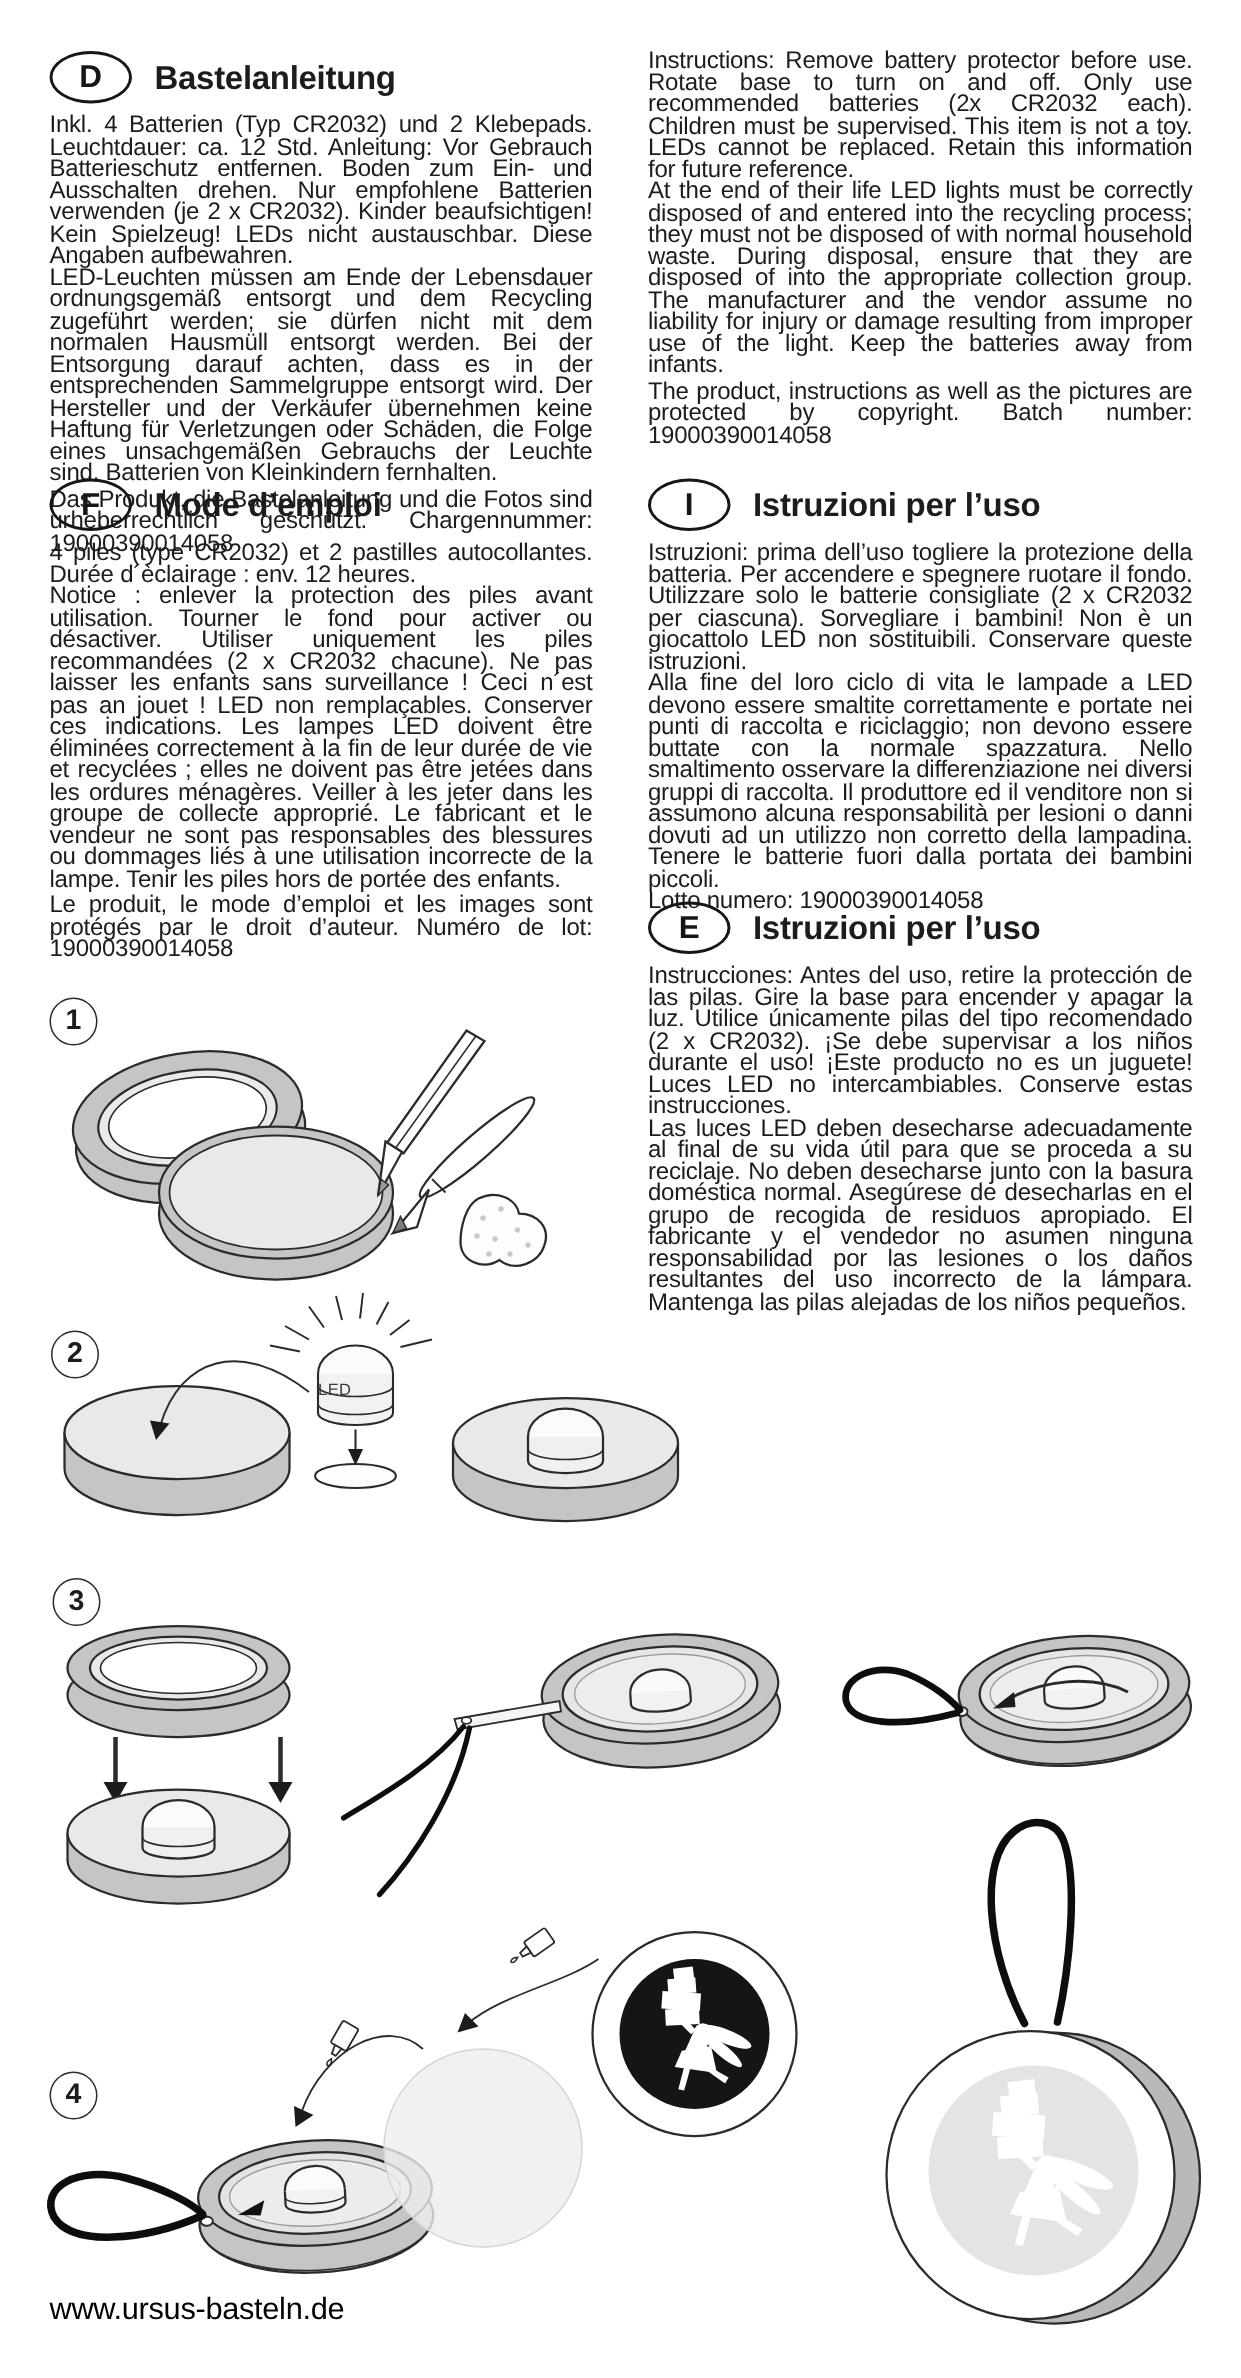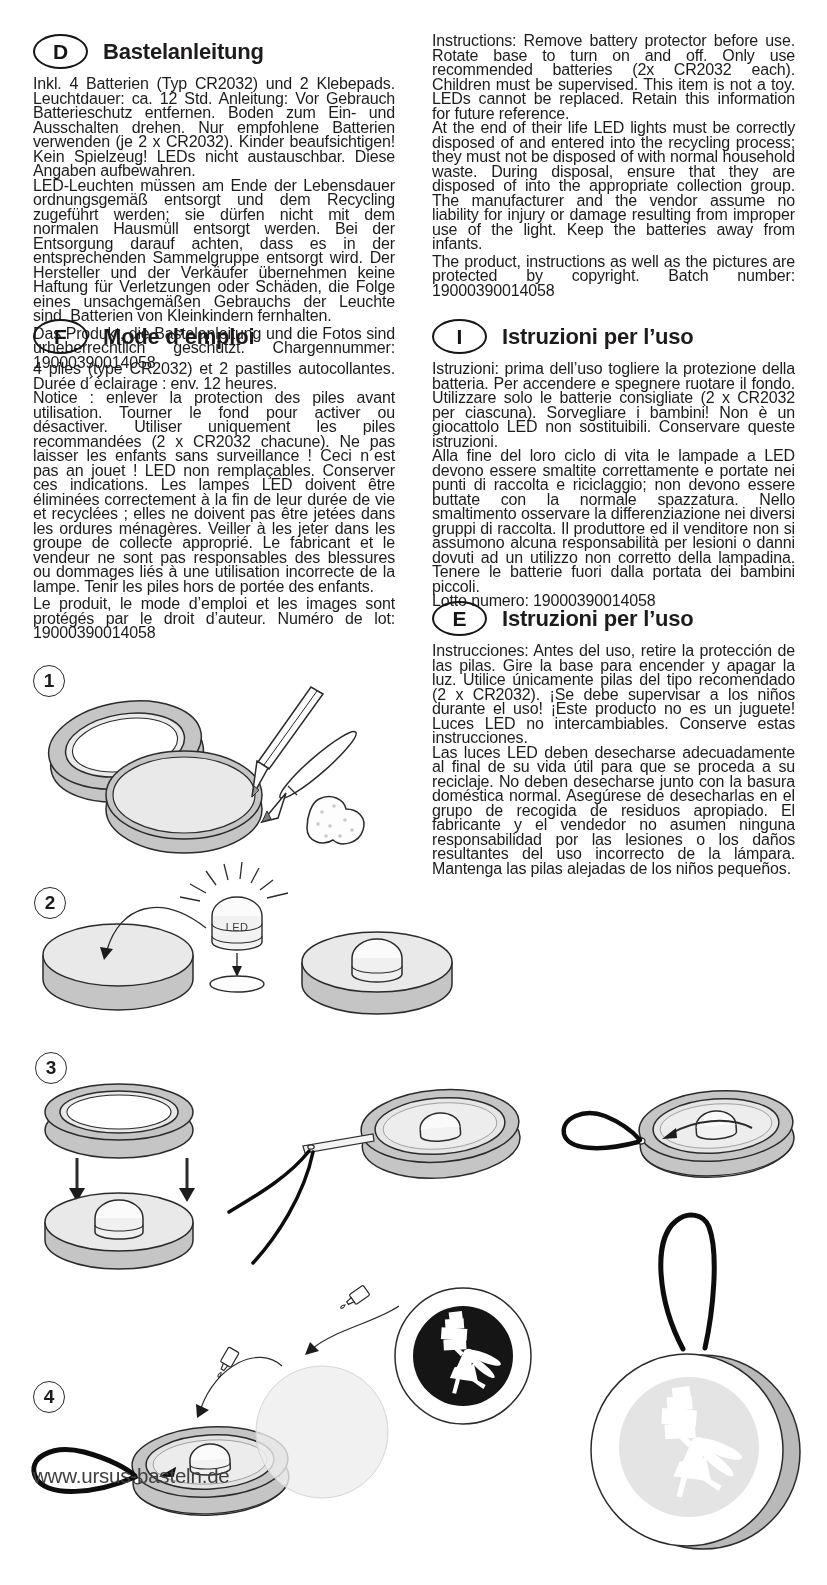--- a/index.html
+++ b/index.html
@@ -11,23 +11,23 @@
          display:flex;align-items:center;justify-content:center;font-weight:bold;font-size:21px;
          letter-spacing:0;flex:0 0 auto;color:#161616;}
   .sec-title{font-weight:bold;font-size:22px;margin:0 0 0 15px;letter-spacing:-0.2px;}
   .body-text p{margin:0;font-size:16px;line-height:14.5px;text-align:justify;letter-spacing:-0.15px;}
   .body-text p.copy{margin-top:3px;}
   .body-text p.copy2{margin-top:0;}
   .art{position:absolute;left:0;top:0;width:827px;height:1585px;}
   .step-num{position:absolute;box-sizing:border-box;width:32px;height:32px;border:1.8px solid #2b2b2b;
             border-radius:50%;display:flex;align-items:center;justify-content:center;
             font-size:19px;font-weight:bold;color:#1d1b1c;background:#fff;}
-  .led-label{position:absolute;left:212px;top:921px;width:50px;text-align:center;
+  .led-label{position:absolute;left:212px;top:921px;width:50px;text-align:left;
              font-size:11px;color:#3a3a3a;letter-spacing:0.3px;}
-  .footer-url{position:absolute;left:33px;top:1464px;font-size:20.5px;color:#404040;letter-spacing:-0.2px;}
+  .footer-url{position:absolute;left:33px;top:1528px;font-size:20.5px;color:#000000;letter-spacing:-0.2px;}
 </style>
 </head>
 <body>
 
 <div class="page">
 
   <svg class="art" viewBox="0 0 827 1585" aria-hidden="true">
     <defs>
       <g id="angel">
         <rect x="-14" y="-58" width="17" height="10" transform="rotate(-7 -6 -53)"></rect>

